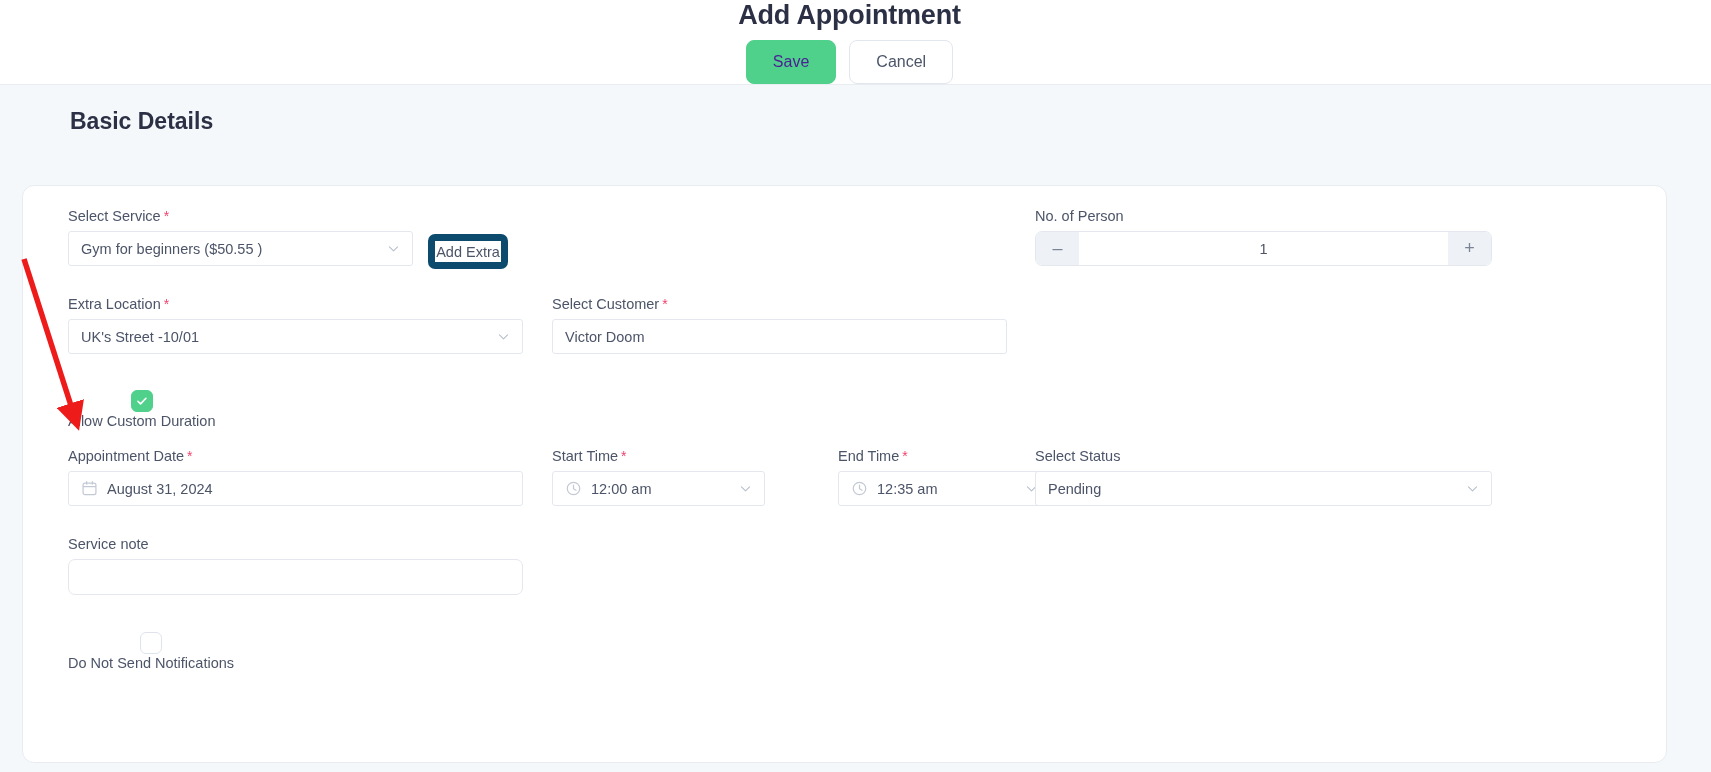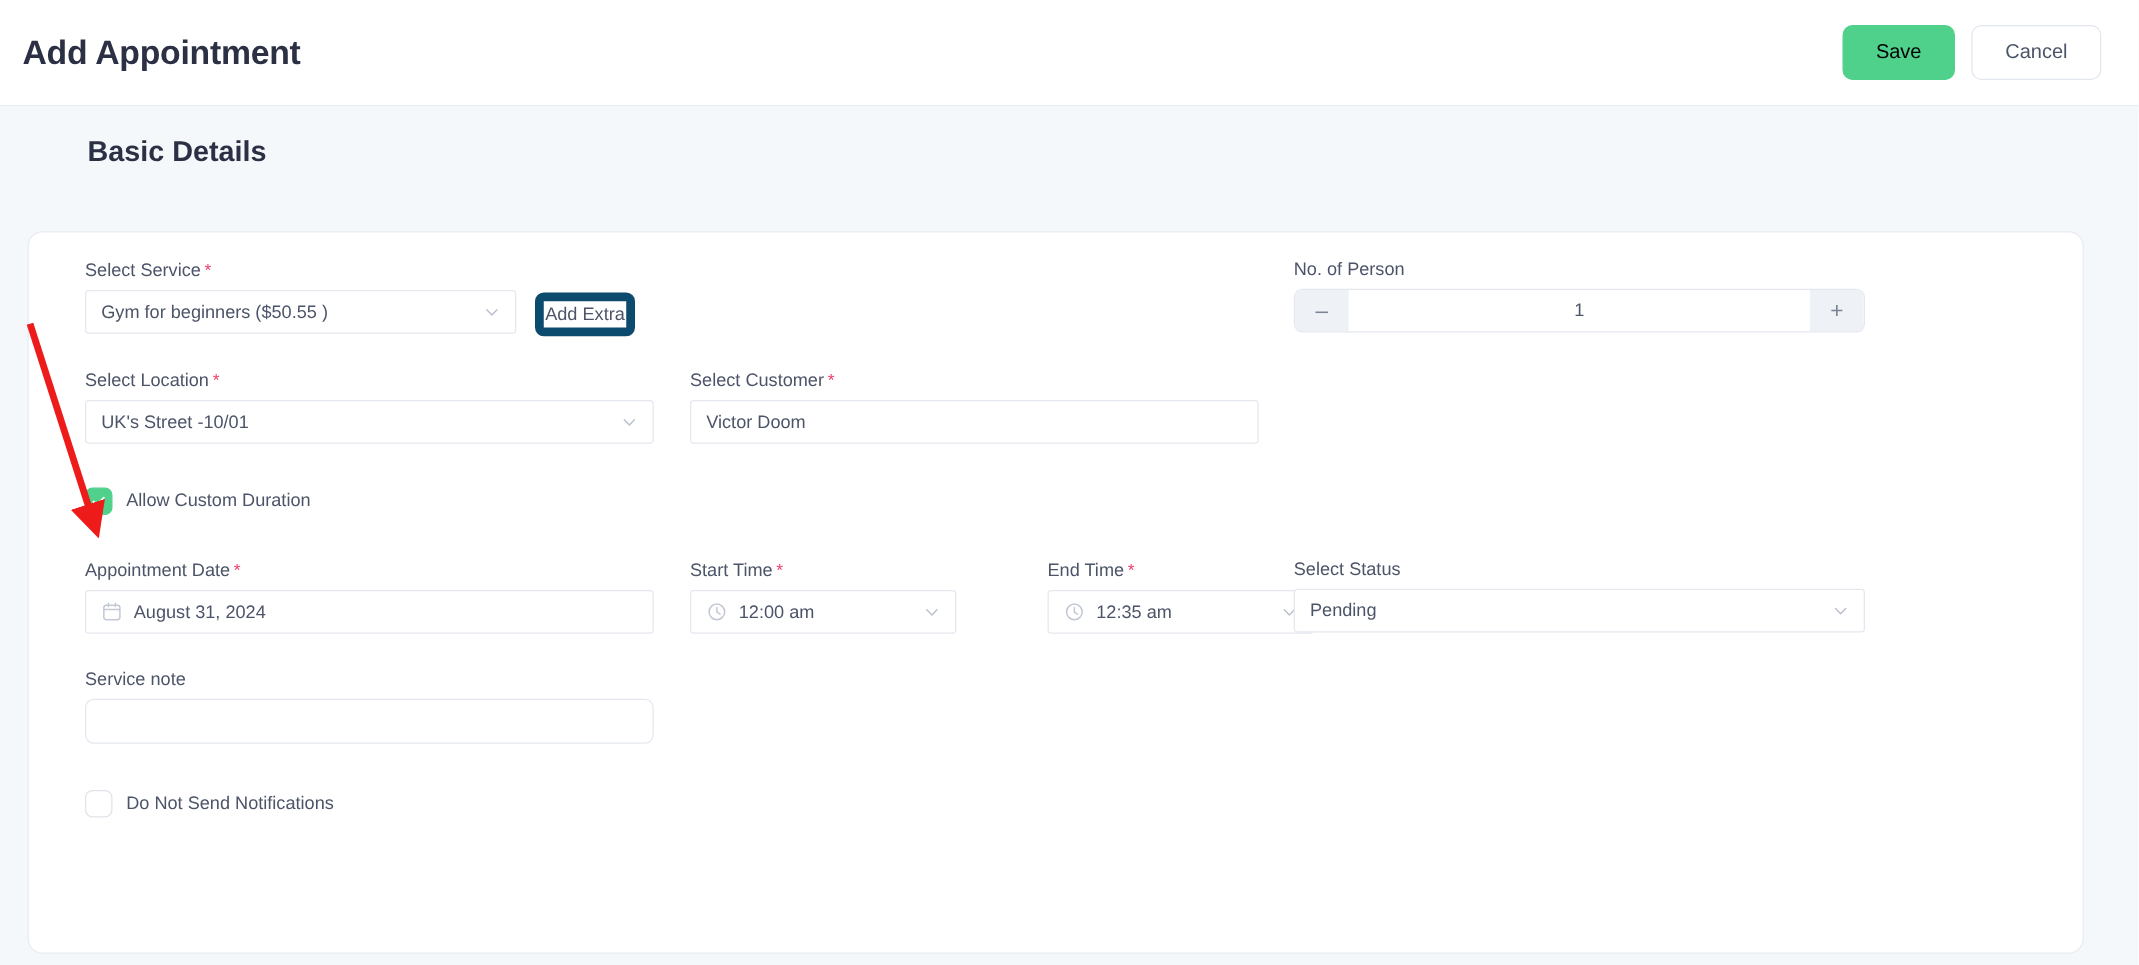--- a/index.html
+++ b/index.html
@@ -22,20 +22,21 @@
     position: absolute;
     top: 0; left: 0;
     width: 1711px;
     height: 85px;
     background: #ffffff;
     border-bottom: 1px solid #e9edf2;
     display: flex;
     align-items: center;
     justify-content: space-between;
     padding: 0 30px 0 18px;
+    flex-direction: column;
   }
   .page-title {
     font-size: 27px;
     font-weight: bold;
     color: #2b3045;
     letter-spacing: -0.2px;
   }
   .topbar-actions {
     display: flex;
     align-items: center;
@@ -48,21 +49,21 @@
     height: 44px;
     padding: 0 26px;
     display: inline-flex;
     align-items: center;
     justify-content: center;
     cursor: pointer;
     white-space: nowrap;
   }
   .btn-save {
     background: #4fd18b;
-    color: #000000;
+    color: #4c1d95;
     border: 1px solid #4fd18b;
     min-width: 78px;
   }
   .btn-cancel {
     background: #ffffff;
     color: #4c5468;
     border: 1px solid #e2e6ed;
     min-width: 96px;
   }
 
@@ -180,21 +181,21 @@
     flex: 1;
     display: flex;
     align-items: center;
     justify-content: center;
     font-size: 14.5px;
     color: #4c5468;
     background: #ffffff;
   }
 
   
-  .cbrow { display: flex; align-items: center; gap: 11px; }
+  .cbrow { display: flex; align-items: center; gap: 1px; flex-direction: column; }
   .cbox {
     width: 22px; height: 22px;
     border-radius: 6px;
     border: 1px solid #dfe3ea;
     background: #ffffff;
     flex: 0 0 auto;
     display: flex;
     align-items: center;
     justify-content: center;
     cursor: pointer;
@@ -267,21 +268,21 @@
       <label class="field-label">No. of Person</label>
       <div class="stepper">
         <button class="sbtn">–</button>
         <div class="sval">1</div>
         <button class="sbtn">+</button>
       </div>
     </div>
 
     <div class="abs" id="f-location">
       <label class="field-label">
-        <span>Select Location</span><span class="req">*</span>
+        <span>Extra Location</span><span class="req">*</span>
       </label>
       <div class="control">
         <span class="val">UK's Street -10/01</span>
         <span class="chev">
           <svg viewBox="0 0 16 16" width="13" height="13">
               <path d="M3 6l5 5 5-5" fill="none" stroke="currentColor" stroke-width="1.4" stroke-linecap="round" stroke-linejoin="round"></path>
             </svg>
         </span>
       </div>
     </div>

